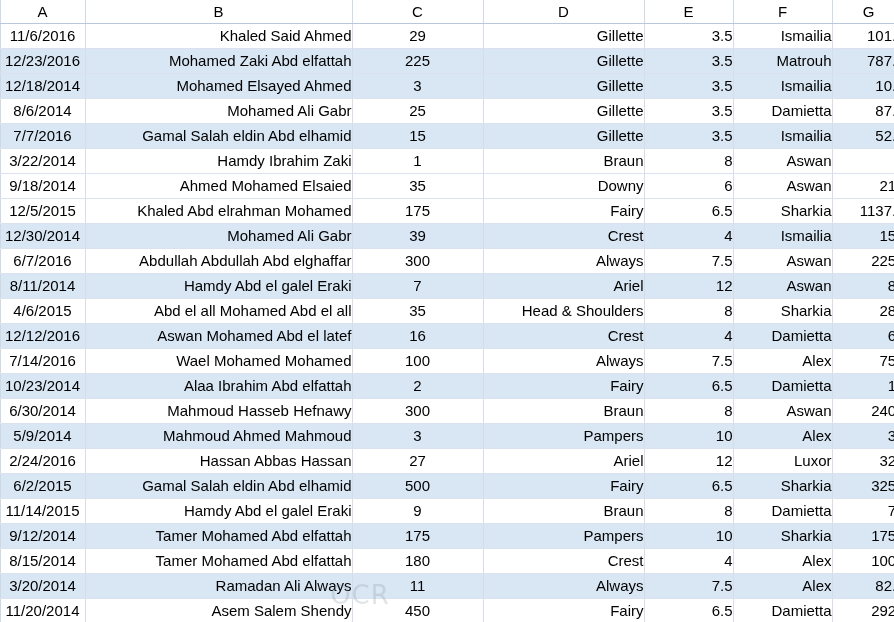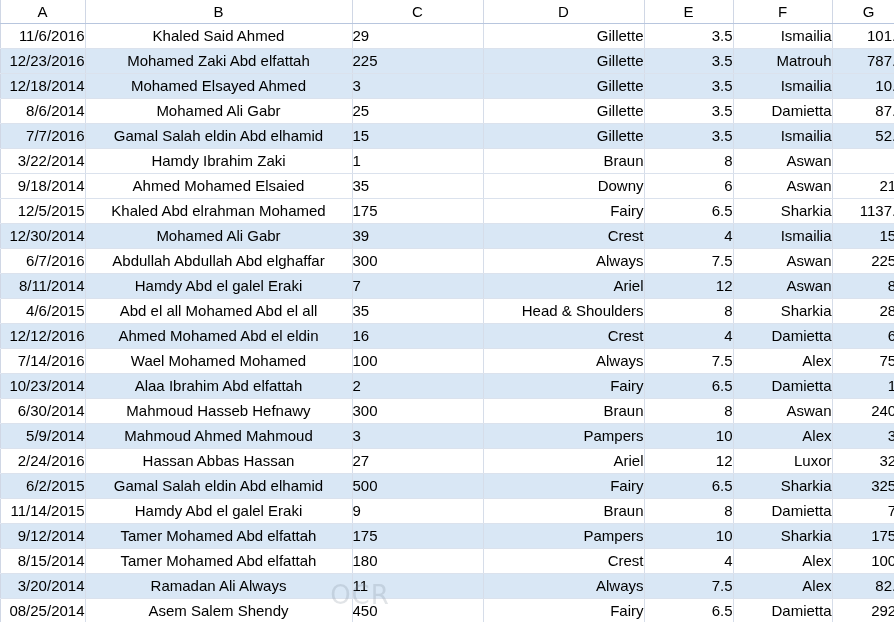--- a/index.html
+++ b/index.html
@@ -67,23 +67,23 @@
     vertical-align: middle;
     font-size: 15px;
     line-height: 24px;
   }
   tr.band td.cell, tr.band td.rownum {
     background: #d9e7f5;
   }
   tr.plain td.cell, tr.plain td.rownum {
     background: #ffffff;
   }
-  .c-date   { width: 84px;  text-align: right; padding-right: 6px; }
-  .c-name   { width: 266px; text-align: center;  padding-left: 6px; }
-  .c-qty    { width: 130px; text-align: left; padding-right: 6px; }
+  .c-date   { width: 84px;  text-align: center; padding-right: 6px; }
+  .c-name   { width: 266px; text-align: right;  padding-left: 6px; }
+  .c-qty    { width: 130px; text-align: center; padding-right: 6px; }
   .c-brand  { width: 160px; text-align: right;  padding-left: 6px; }
   .c-price  { width: 88px;  text-align: right; padding-right: 6px; }
   .c-city   { width: 98px;  text-align: right;  padding-left: 6px; }
   .c-total  { width: 72px;  text-align: right; padding-right: 8px; }
 
   
   #watermark {
     position: absolute;
     left: 300px;
     top: 578px;
@@ -235,21 +235,21 @@
           <td class="cell c-name">Abd el all Mohamed Abd el all</td>
           <td class="cell c-qty">35</td>
           <td class="cell c-brand">Head &amp; Shoulders</td>
           <td class="cell c-price">8</td>
           <td class="cell c-city">Sharkia</td>
           <td class="cell c-total">280</td>
         </tr>
         <tr class="band">
           <td class="rownum">94</td>
           <td class="cell c-date">12/12/2016</td>
-          <td class="cell c-name">Ahmed Mohamed Abd el eldin</td>
+          <td class="cell c-name">Aswan Mohamed Abd el latef</td>
           <td class="cell c-qty">16</td>
           <td class="cell c-brand">Crest</td>
           <td class="cell c-price">4</td>
           <td class="cell c-city">Damietta</td>
           <td class="cell c-total">64</td>
         </tr>
         <tr class="plain">
           <td class="rownum">95</td>
           <td class="cell c-date">7/14/2016</td>
           <td class="cell c-name">Wael Mohamed Mohamed</td>
@@ -344,21 +344,21 @@
           <td class="cell c-date">3/20/2014</td>
           <td class="cell c-name">Ramadan Ali Always</td>
           <td class="cell c-qty">11</td>
           <td class="cell c-brand">Always</td>
           <td class="cell c-price">7.5</td>
           <td class="cell c-city">Alex</td>
           <td class="cell c-total">82.5</td>
         </tr>
         <tr class="plain">
           <td class="rownum">105</td>
-          <td class="cell c-date">08/25/2014</td>
+          <td class="cell c-date">11/20/2014</td>
           <td class="cell c-name">Asem Salem Shendy</td>
           <td class="cell c-qty">450</td>
           <td class="cell c-brand">Fairy</td>
           <td class="cell c-price">6.5</td>
           <td class="cell c-city">Damietta</td>
           <td class="cell c-total">2925</td>
         </tr>
       </tbody>
   </table>
   <div id="watermark">OCR</div>

